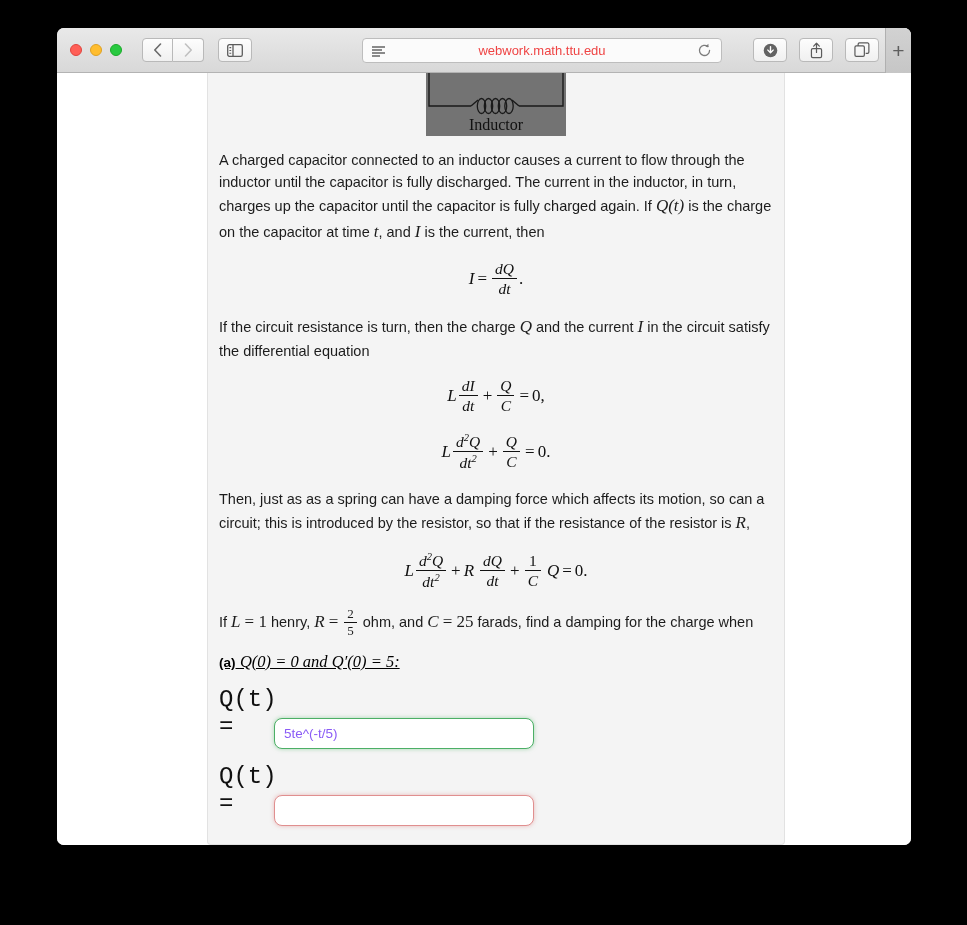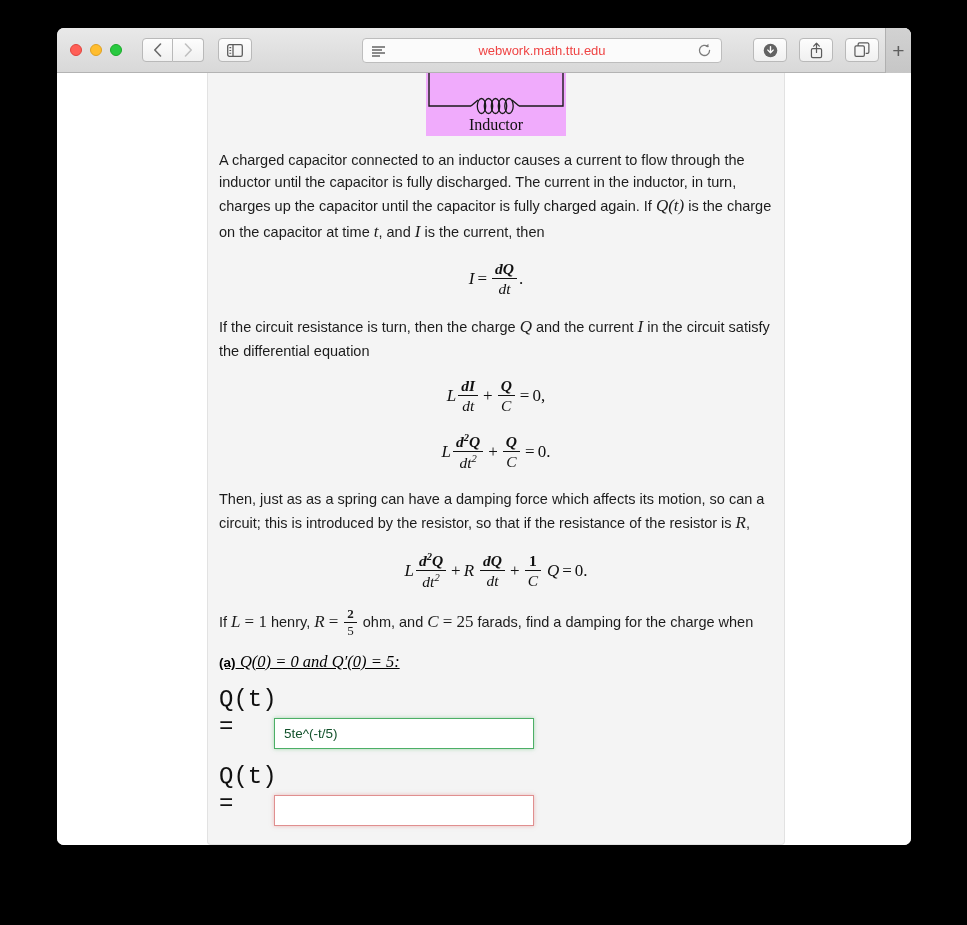--- a/index.html
+++ b/index.html
@@ -127,21 +127,21 @@
     background: #f4f4f4;
     border: 1px solid #e2e2e2;
     border-top: none;
     border-radius: 0 0 4px 4px;
     padding: 0 11px 18px 11px;
   }
 
   .fig {
     width: 140px;
     margin: 0 auto;
-    background: #f0abfc;
+    background: #737373;
     padding-bottom: 2px;
   }
   .fig-draw { position: relative; height: 42px; }
   .fig-label {
     text-align: center;
     font-family: "Liberation Serif", serif;
     font-size: 16px;
     color: #111;
     padding-top: 1px;
   }
@@ -167,45 +167,45 @@
   .mo { font-family: "Liberation Serif", serif; font-style: normal; font-size: 17px; padding: 0 3px; }
 
   .frac {
     display: inline-block;
     vertical-align: middle;
     text-align: center;
     margin: 0 2px;
     position: relative;
     top: -1px;
   }
-  .frac .num { display: block; padding: 0 3px; border-bottom: 1px solid #111; line-height: 1.2; font-weight: bold; }
+  .frac .num { display: block; padding: 0 3px; border-bottom: 1px solid #111; line-height: 1.2; }
   .frac .den { display: block; padding: 0 3px; line-height: 1.25; }
   .frac.small { font-size: 13px; }
   .frac.small .num, .frac.small .den { font-size: 13px; }
 
   sup.exp { font-size: 0.68em; vertical-align: super; font-style: italic; }
 
   .ansrow {
     display: flex; align-items: center;
     margin-top: 6px;
   }
   .ans-label {
     font-family: Liberation Mono, monospace;
     font-size: 24px;
     color: #101010;
     width: 55px;
     flex: none;
   }
   .ansbox {
     width: 260px; height: 31px;
-    border-radius: 0;
+    border-radius: 8px;
     background: #ffffff;
     font-family: "Liberation Sans", sans-serif;
     font-size: 13.5px;
-    color: #14532d;
+    color: #8b5cf6;
     padding: 0 9px;
     outline: none;
     margin-top: 40px;
   }
   .ansbox.correct {
     border: 1.5px solid #4caf66;
     box-shadow: 0 0 4px rgba(100,190,120,0.55);
   }
   .ansbox.incorrect {
     border: 1.5px solid #e08f8f;

